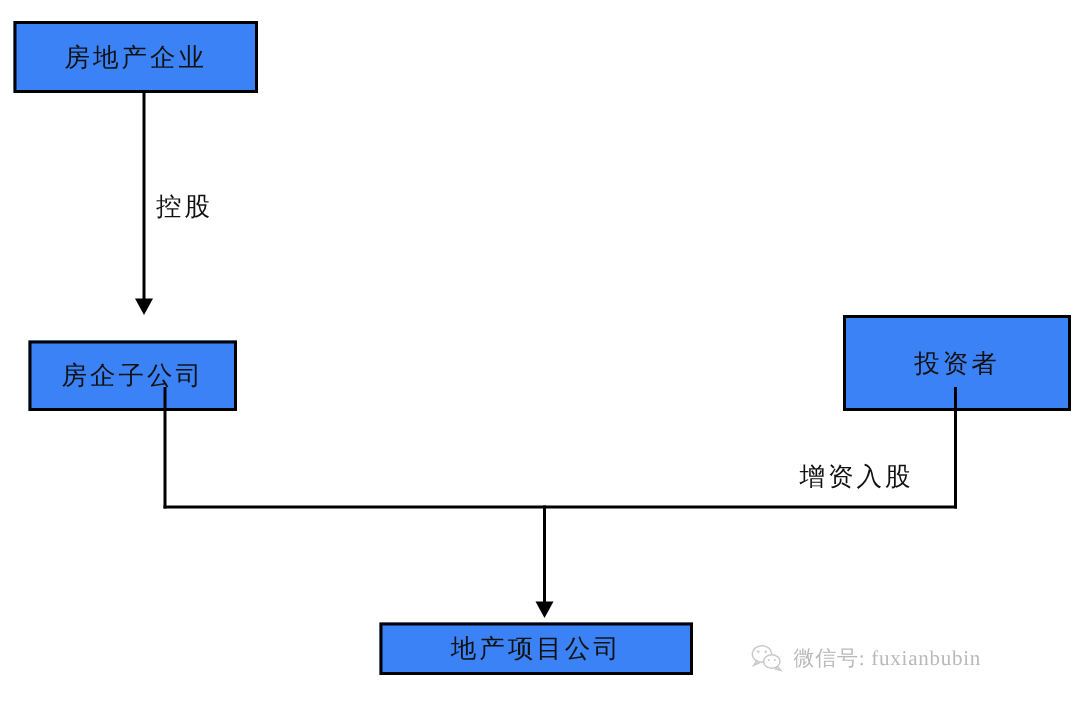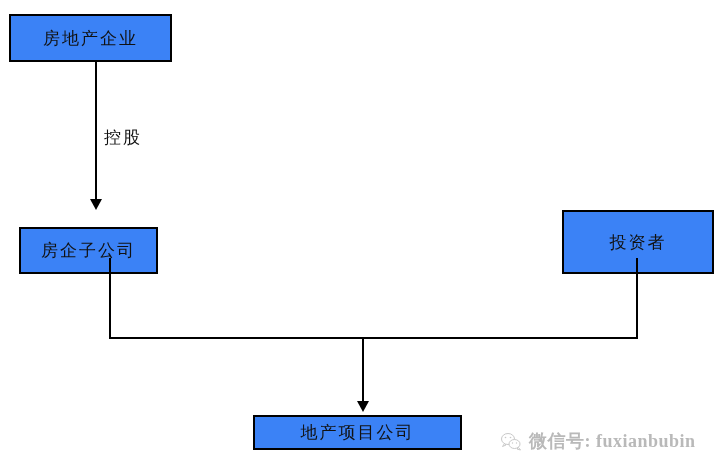--- a/index.html
+++ b/index.html
@@ -91,25 +91,24 @@
     gap: 7px;
     color: #b9b9b9;
   }
   #watermark-icon {
     width: 22px;
     height: 19px;
     flex: 0 0 auto;
     display: block;
   }
   #watermark-text {
-    font-size: 18px;
+    font-size: 14px;
     color: #b9b9b9;
     letter-spacing: 0.5px;
     white-space: nowrap;
-    font-weight: bold;
   }
 </style>
 </head>
 <body>
 
 <div id="canvas">
 
   <div class="node" id="node-developer">
     <span class="node-label">房地产企业</span>
   </div>
@@ -126,20 +125,21 @@
     <span class="node-label">地产项目公司</span>
   </div>
 
   <div class="vline" id="edge-control-line"></div>
   <div class="arrowhead-down" id="edge-control-arrow"></div>
   <div class="edge-label" id="label-control">控股</div>
 
   <div class="vline" id="edge-sub-down"></div>
 
   <div class="vline" id="edge-inv-down"></div>
+  <div class="edge-label" id="label-capital">增资入股</div>
 
   <div class="hline" id="edge-bus-horizontal"></div>
 
   <div class="vline" id="edge-project-line"></div>
   <div class="arrowhead-down" id="edge-project-arrow"></div>
 
   <div id="watermark">
     <svg id="watermark-icon" viewBox="0 0 44 38" aria-hidden="true">
       <ellipse cx="16" cy="14" rx="13" ry="11" fill="none" stroke="#c9c9c9" stroke-width="2"></ellipse>
       <path d="M9 23 L5 29 L12 26 Z" fill="none" stroke="#c9c9c9" stroke-width="2"></path>

